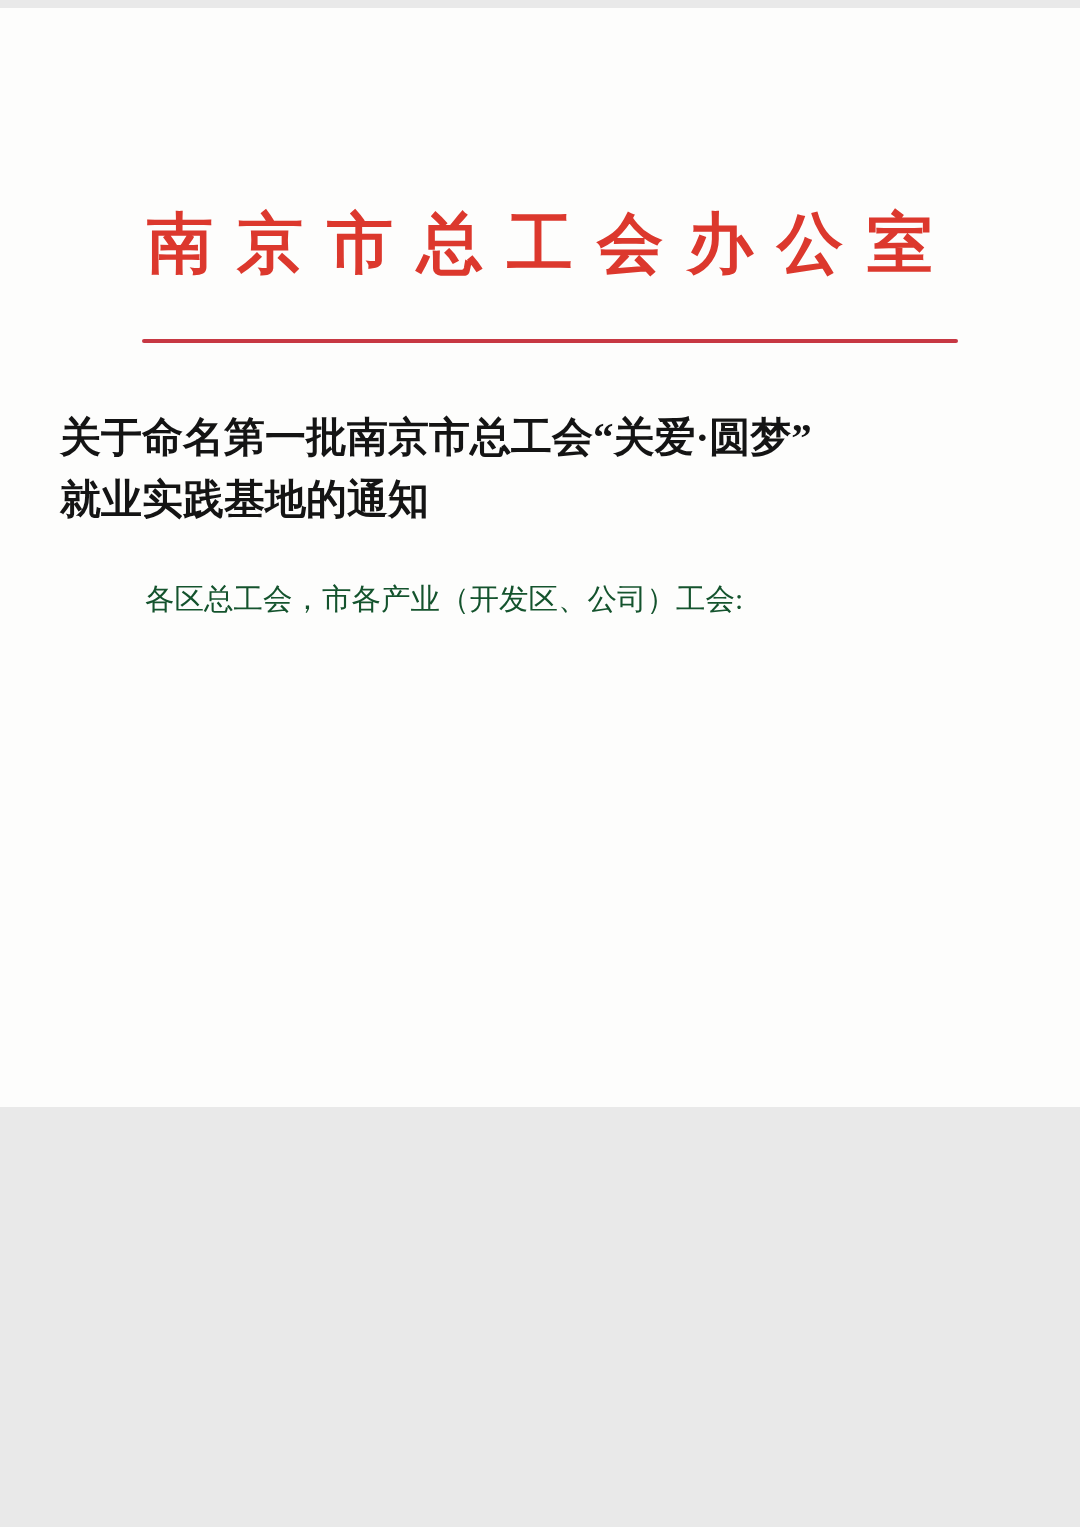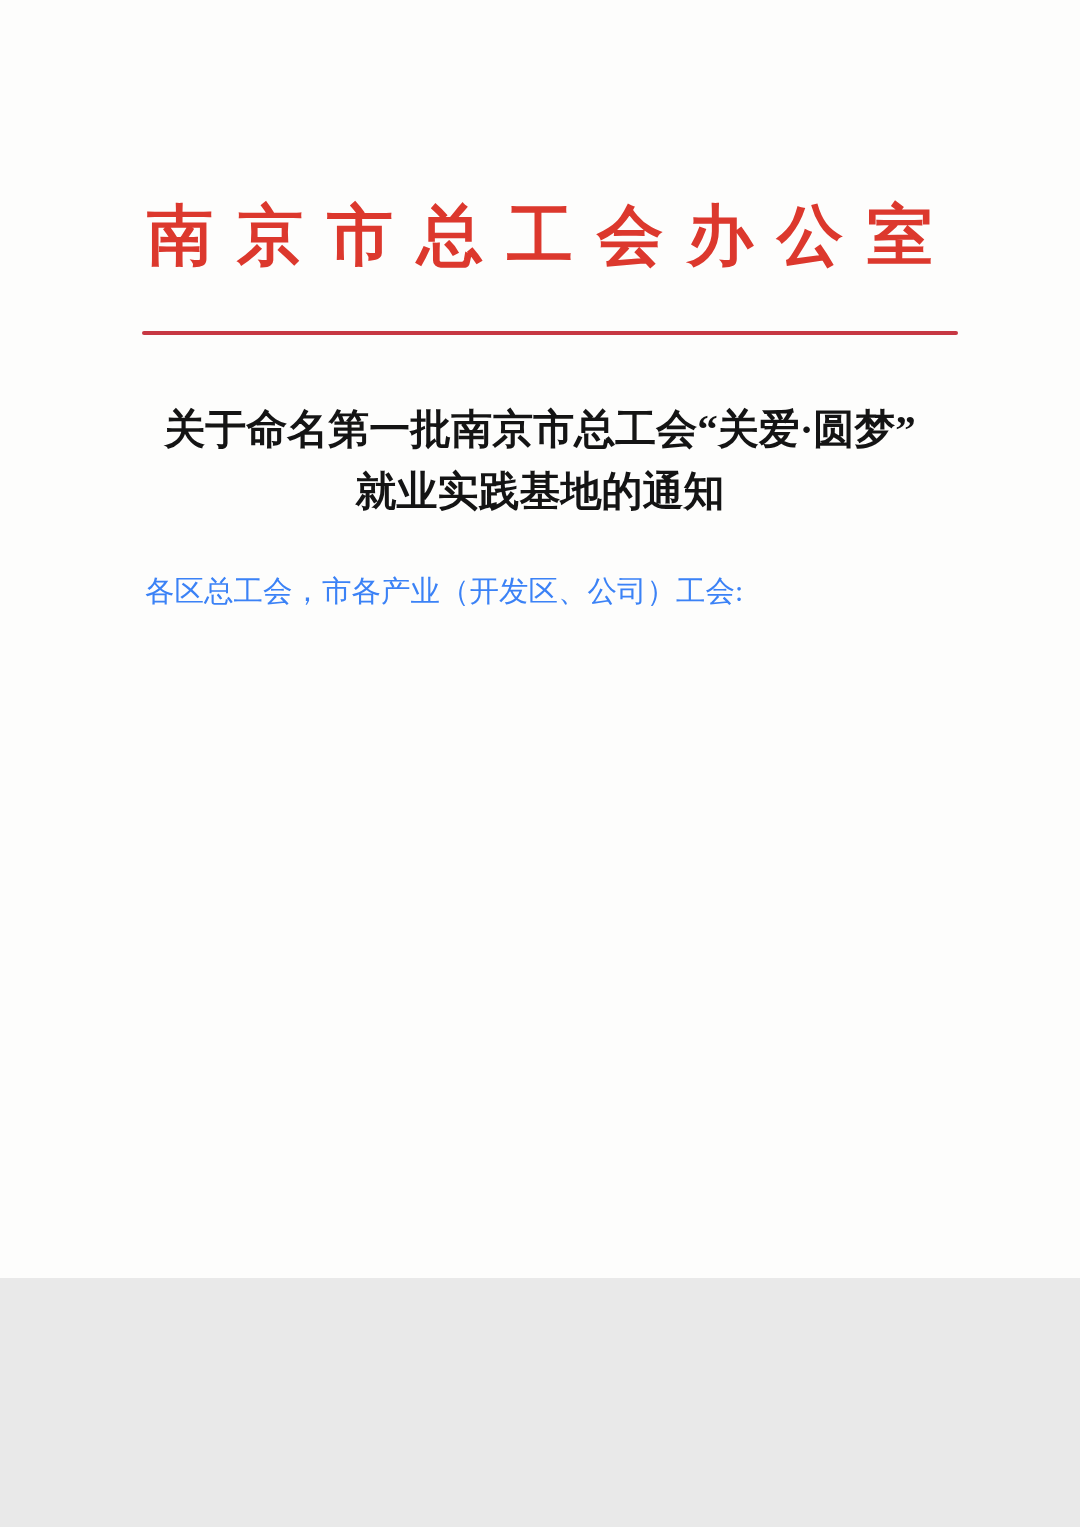--- a/index.html
+++ b/index.html
@@ -5,22 +5,22 @@
   * { margin: 0; padding: 0; box-sizing: border-box; }
 
   html, body {
     background: #e9e9e9;
     font-family: "Liberation Serif", "DejaVu Serif", serif;
   }
 
   .page {
     position: relative;
     width: 1080px;
-    height: 1278px;
-    margin: 0 auto;
+    height: 1099px;
+    margin: 8px auto;
     background: #fdfdfc;
     overflow: hidden;
     color: #262626;
   }
 
   
   .letterhead {
     position: absolute;
     top: 186px;
     left: 0;
@@ -45,36 +45,36 @@
     background: #c73843;
     border-radius: 2px;
   }
 
   
   .doc-title {
     position: absolute;
     top: 398px;
     left: 60px;
     right: 60px;
-    text-align: center;
+    text-align: left;
     font-size: 41px;
     font-weight: bold;
     color: #141414;
     line-height: 62px;
   }
 
   
   .doc-body {
     position: absolute;
     top: 564px;
     left: 145px;
     width: 815px;
     font-size: 29.5px;
     line-height: 54px;
-    color: #3b82f6;
+    color: #14532d;
     text-align: justify;
   }
 
   .doc-body .salutation {
     text-indent: 0;
   }
 
   .doc-body .para {
     text-indent: 2em;
   }

